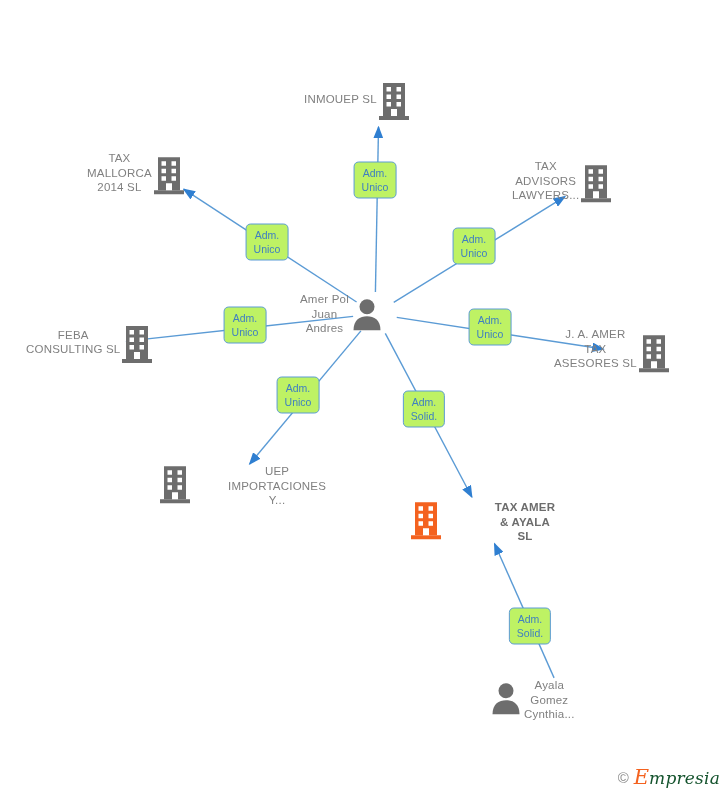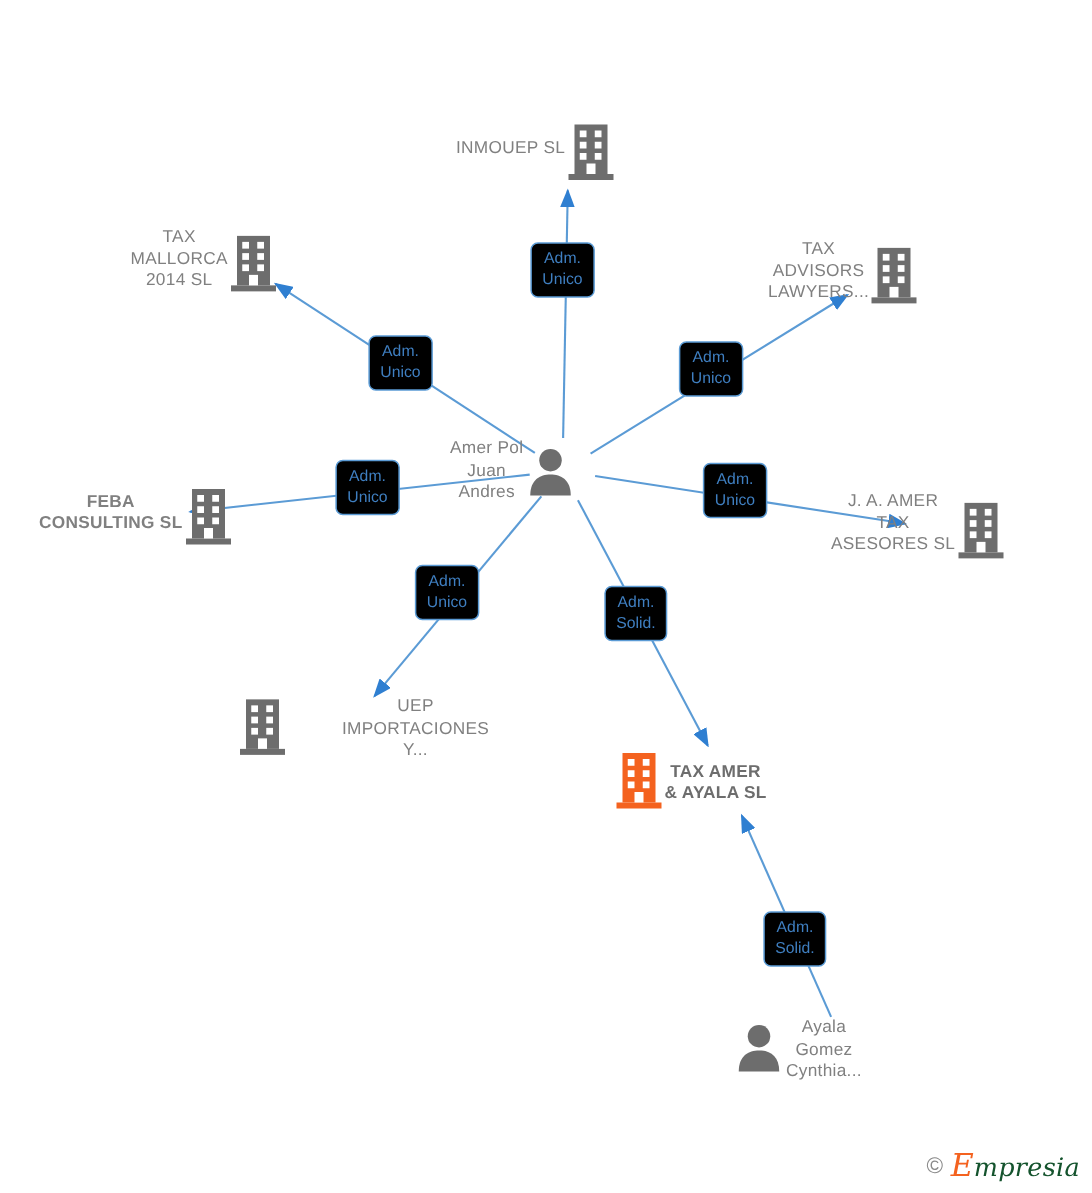--- a/index.html
+++ b/index.html
@@ -42,21 +42,21 @@
     font-weight: bold;
     color: #6d6d6d;
   }
   .node-icon {
     display: block;
   }
   .node-icon svg { display: block; }
   .edge-label {
     position: absolute;
     transform: translate(-50%, -50%);
-    background: #000000;
+    background: #bef264;
     border: 1px solid #5b9bd5;
     border-radius: 5px;
     padding: 3px 7px 4px 7px;
     font-size: 10.5px;
     line-height: 14px;
     color: #3f7fc1;
     text-align: center;
     white-space: pre-line;
     box-sizing: border-box;
   }
@@ -157,21 +157,21 @@
             <rect x="9.5" y="6" width="4.5" height="4.5" fill="#ffffff"></rect>
             <rect x="19.5" y="6" width="4.5" height="4.5" fill="#ffffff"></rect>
             <rect x="9.5" y="13.5" width="4.5" height="4.5" fill="#ffffff"></rect>
             <rect x="19.5" y="13.5" width="4.5" height="4.5" fill="#ffffff"></rect>
             <rect x="9.5" y="21" width="4.5" height="4.5" fill="#ffffff"></rect>
             <rect x="19.5" y="21" width="4.5" height="4.5" fill="#ffffff"></rect>
             <rect x="14" y="28" width="6" height="7" fill="#ffffff"></rect>
           </svg>
         </div>
       </div>
-      <div class="node" style="left: 101px; top: 344px; font-weight: bold;">
+      <div class="node" style="left: 101px; top: 344px;">
         <div class="node-label" style="margin-bottom: 4px;">FEBA
 CONSULTING SL</div>
         <div class="node-icon">
           <svg width="34" height="40" viewBox="0 0 34 40" aria-hidden="true">
             <rect x="6" y="2" width="22" height="33" fill="#6d6d6d"></rect>
             <rect x="2" y="35" width="30" height="4" fill="#6d6d6d"></rect>
             <rect x="9.5" y="6" width="4.5" height="4.5" fill="#ffffff"></rect>
             <rect x="19.5" y="6" width="4.5" height="4.5" fill="#ffffff"></rect>
             <rect x="9.5" y="13.5" width="4.5" height="4.5" fill="#ffffff"></rect>
             <rect x="19.5" y="13.5" width="4.5" height="4.5" fill="#ffffff"></rect>
@@ -210,21 +210,21 @@
             <rect x="19.5" y="13.5" width="4.5" height="4.5" fill="#ffffff"></rect>
             <rect x="9.5" y="21" width="4.5" height="4.5" fill="#ffffff"></rect>
             <rect x="19.5" y="21" width="4.5" height="4.5" fill="#ffffff"></rect>
             <rect x="14" y="28" width="6" height="7" fill="#ffffff"></rect>
           </svg>
         </div>
         <div class="node-label" style="margin-top: 4px; margin-left: 36px;">UEP
 IMPORTACIONES
 Y...</div>
       </div>
-      <div class="node" style="left: 484px; top: 520px;">
+      <div class="node" style="left: 484px; top: 520px; gap: 48px;">
         <div class="node-icon">
           <svg width="34" height="40" viewBox="0 0 34 40" aria-hidden="true">
             <rect x="6" y="2" width="22" height="33" fill="#f4621f"></rect>
             <rect x="2" y="35" width="30" height="4" fill="#f4621f"></rect>
             <rect x="9.5" y="6" width="4.5" height="4.5" fill="#ffffff"></rect>
             <rect x="19.5" y="6" width="4.5" height="4.5" fill="#ffffff"></rect>
             <rect x="9.5" y="13.5" width="4.5" height="4.5" fill="#ffffff"></rect>
             <rect x="19.5" y="13.5" width="4.5" height="4.5" fill="#ffffff"></rect>
             <rect x="9.5" y="21" width="4.5" height="4.5" fill="#ffffff"></rect>
             <rect x="19.5" y="21" width="4.5" height="4.5" fill="#ffffff"></rect>

